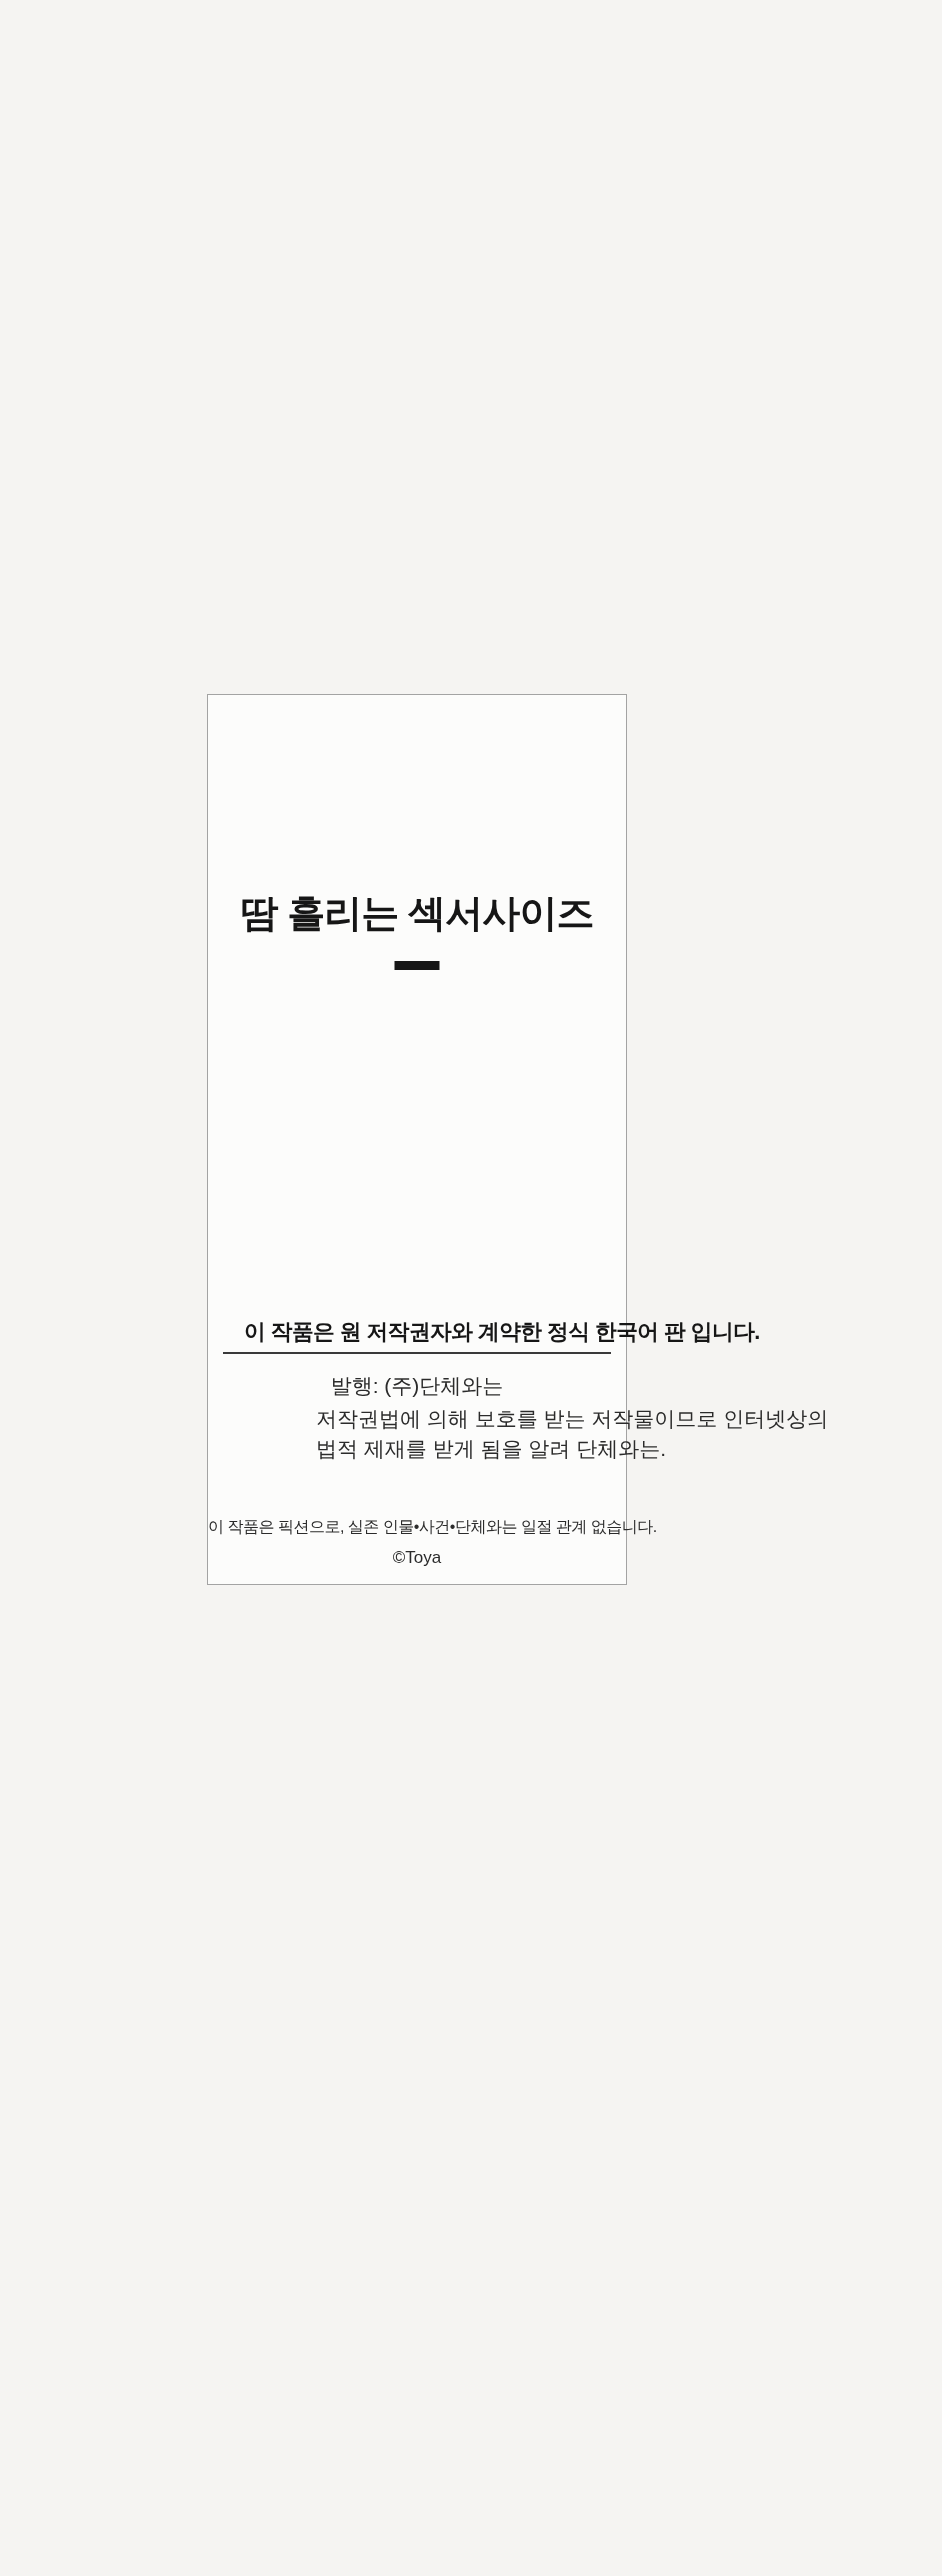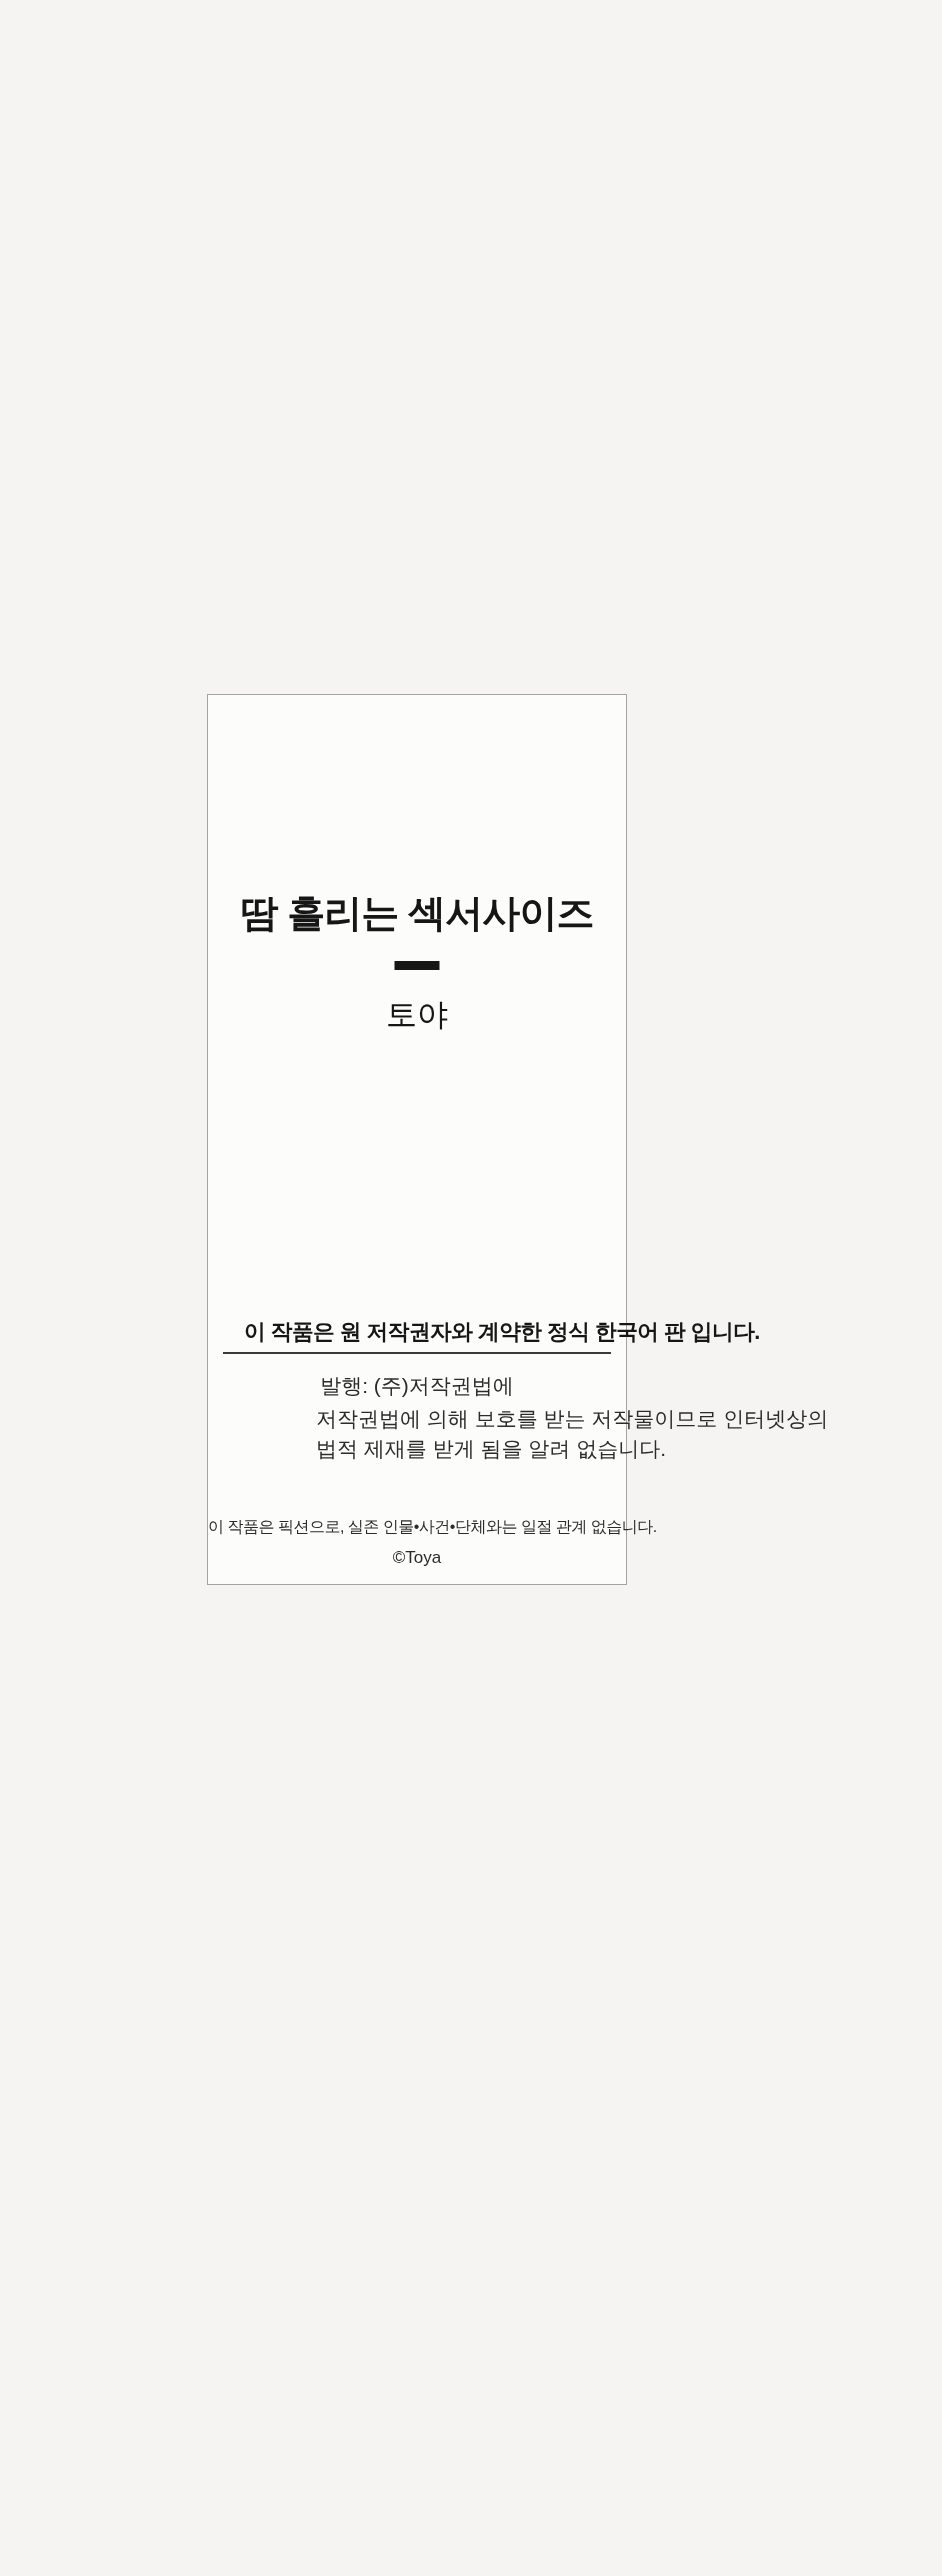--- a/index.html
+++ b/index.html
@@ -101,31 +101,30 @@
 </style>
 </head>
 <body>
 
 <div class="colophon-card">
 
   <div class="series-title">땀 흘리는 섹서사이즈</div>
 
   <div class="title-divider"></div>
 
-  <div class="author-name">토야</div>
 
   <div class="license-heading">이 작품은 원 저작권자와 계약한 정식 한국어 판 입니다.</div>
 
   <div class="license-underline"></div>
 
-  <div class="publisher-line">발행: (주)저작권법에</div>
+  <div class="publisher-line">발행: (주)단체와는</div>
 
   <div class="warning-paragraph">
     <div class="warning-line">저작권법에 의해 보호를 받는 저작물이므로 인터넷상의</div>
-    <div class="warning-line last">법적 제재를 받게 됨을 알려 없습니다.</div>
+    <div class="warning-line last">법적 제재를 받게 됨을 알려 단체와는.</div>
   </div>
 
   <div class="fiction-disclaimer">이 작품은 픽션으로, 실존 인물•사건•단체와는 일절 관계 없습니다.</div>
 
   <div class="copyright-credit">©Toya</div>
 
 </div>
 
 
 </body></html>

